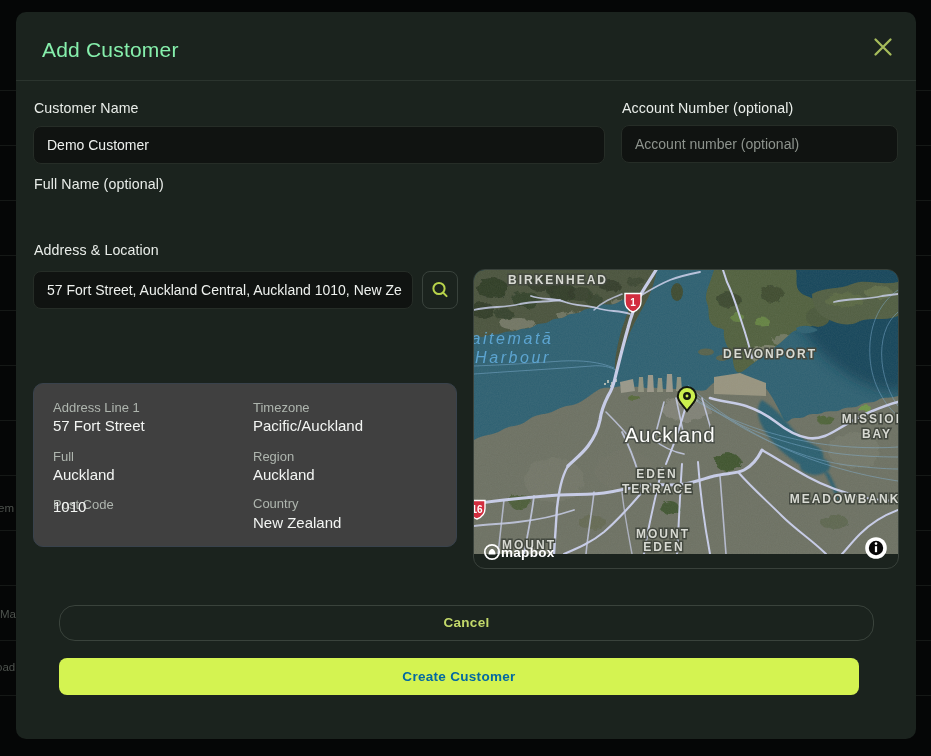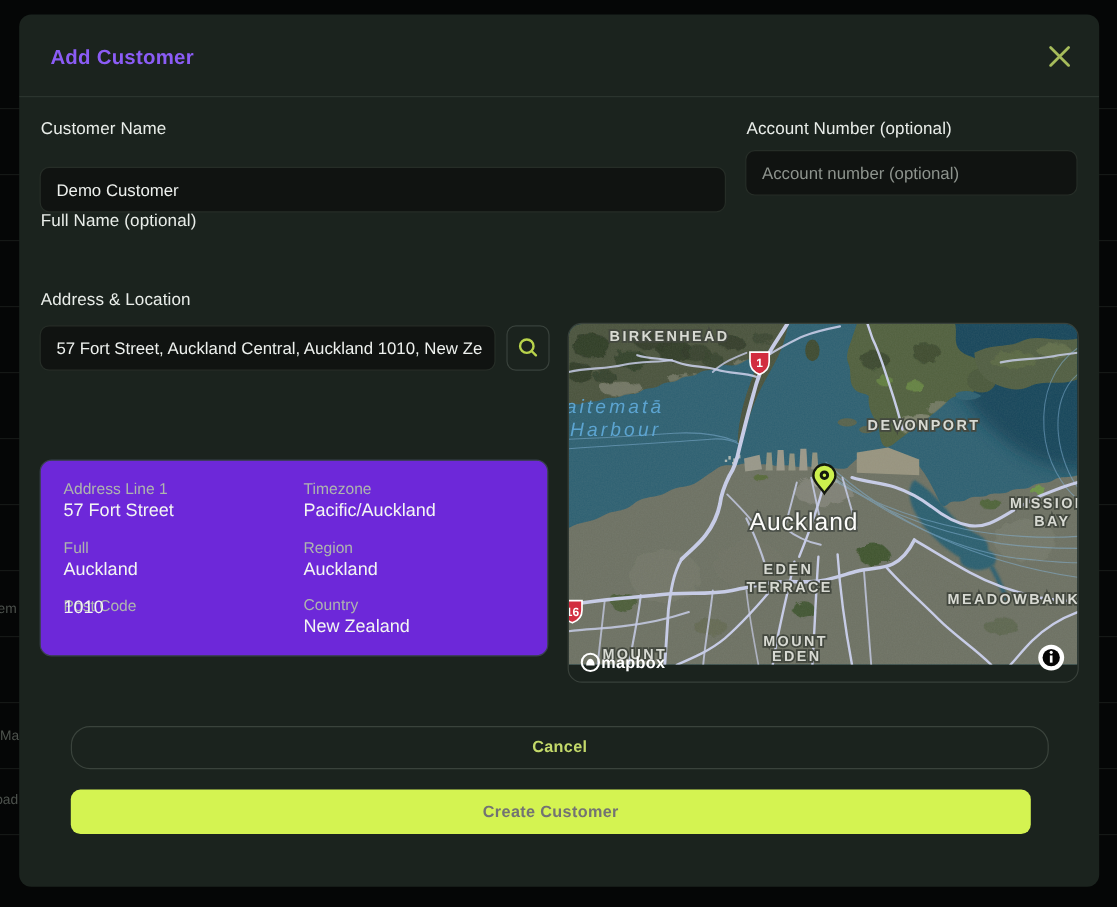--- a/index.html
+++ b/index.html
@@ -1,32 +1,32 @@
 <!DOCTYPE html>
 <html><head>
 <meta charset="utf-8">
 <style>
   html,body{margin:0;padding:0;width:931px;height:756px;background:#050606;overflow:hidden}
   *{box-sizing:border-box;font-family:"Liberation Sans",sans-serif}
   .bgrow{position:absolute;left:0;width:931px;height:1px;background:#151816}
   .bgtxt{position:absolute;color:#4d524d;font-size:11.5px}
   .modal{position:absolute;left:16px;top:12px;width:900px;height:727px;background:#1b231e;border-radius:10px;overflow:hidden}
-  .hdr-title{position:absolute;left:26px;top:26px;font-size:17px;font-weight:bold;color:#8b5cf6;letter-spacing:.2px}
+  .hdr-title{position:absolute;left:26px;top:26px;font-size:21px;font-weight:normal;color:#86efac;letter-spacing:.2px}
   .x-btn{position:absolute;left:857px;top:25px;width:20px;height:20px}
   .divider{position:absolute;left:0;top:68px;width:900px;height:1px;background:#2b342e}
   .lbl{position:absolute;font-size:14.2px;font-weight:normal;color:#e9ede9;letter-spacing:.1px}
   .inp{position:absolute;background:#101311;border:1px solid #262d27;border-radius:8px;font-size:14px;color:#eef1ee;line-height:36px;padding:0 13px;white-space:nowrap;overflow:hidden}
   .ph{color:#8d938d}
   .srch-btn{position:absolute;left:406px;top:259px;width:36px;height:38px;border:1px solid #39423c;border-radius:8px}
-  .addr-box{position:absolute;left:17px;top:371px;width:424px;height:164px;background:#6d28d9;border:1px solid #39424c;border-radius:10px}
+  .addr-box{position:absolute;left:17px;top:371px;width:424px;height:164px;background:#404040;border:1px solid #39424c;border-radius:10px}
   .ab-lbl{position:absolute;font-size:13px;color:#aeb5ae}
   .ab-val{position:absolute;font-size:15px;color:#f3f5f3}
   .map-wrap{position:absolute;left:457px;top:257px;width:426px;height:300px;border:1px solid #39413b;border-radius:12px;overflow:hidden}
   .btn-cancel{position:absolute;left:43px;top:593px;width:815px;height:36px;border:1px solid #3a433c;border-radius:16px;text-align:center;line-height:34px;font-size:13.5px;font-weight:bold;color:#c3d96a;letter-spacing:.3px}
-  .btn-create{position:absolute;left:43px;top:646px;width:800px;height:37px;background:#d4f351;border-radius:8px;text-align:center;line-height:37px;font-size:13.5px;font-weight:bold;color:#737373;letter-spacing:.3px}
+  .btn-create{position:absolute;left:43px;top:646px;width:800px;height:37px;background:#d4f351;border-radius:8px;text-align:center;line-height:37px;font-size:13.5px;font-weight:bold;color:#0369a1;letter-spacing:.3px}
 </style>
 </head>
 <body>
   <div id="bglines">
     <div class="bgrow" style="top: 90px;"></div>
     <div class="bgrow" style="top: 145px;"></div>
     <div class="bgrow" style="top: 200px;"></div>
     <div class="bgrow" style="top: 255px;"></div>
     <div class="bgrow" style="top: 310px;"></div>
     <div class="bgrow" style="top: 365px;"></div>
@@ -43,21 +43,21 @@
 
   <div class="modal">
     <div class="hdr-title">Add Customer</div>
     <svg class="x-btn" viewBox="0 0 20 20">
       <path d="M2.5,2.5 L17.5,17.5 M17.5,2.5 L2.5,17.5" stroke="#a6bc5b" stroke-width="2.3" stroke-linecap="round"></path>
     </svg>
     <div class="divider"></div>
 
     <div class="lbl" style="left:18px;top:87.5px">Customer Name</div>
     <div class="lbl" style="left:606px;top:87.5px">Account Number (optional)</div>
-    <div class="inp" style="left:17px;top:127px;width:572px;height:38px">Demo Customer</div>
+    <div class="inp" style="left:17px;top:114px;width:572px;height:38px">Demo Customer</div>
     <div class="inp" style="left:605px;top:113px;width:277px;height:38px"><span class="ph">Account number (optional)</span></div>
 
     <div class="lbl" style="left:18px;top:164px">Full Name (optional)</div>
 
     <div class="lbl" style="left:18px;top:230px">Address &amp; Location</div>
     <div class="inp" style="left:17px;top:259px;width:380px;height:38px">57 Fort Street, Auckland Central, Auckland 1010, New Ze</div>
     <div class="srch-btn">
       <svg width="34" height="36" viewBox="0 0 34 36">
         <circle cx="16" cy="16.5" r="5.6" fill="none" stroke="#b8d34b" stroke-width="2"></circle>
         <path d="M20.2,20.7 L23.6,24.1" stroke="#b8d34b" stroke-width="2" stroke-linecap="round"></path>

